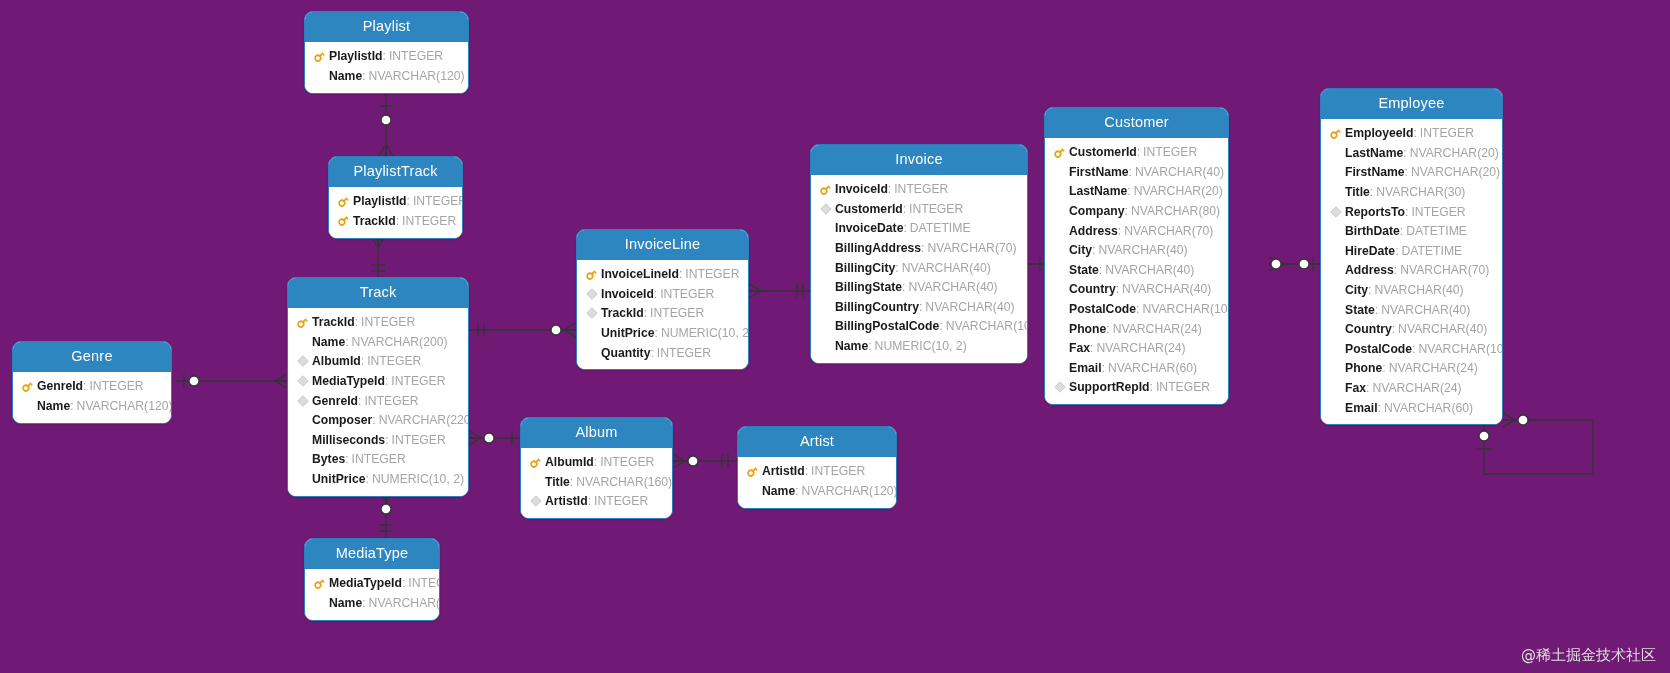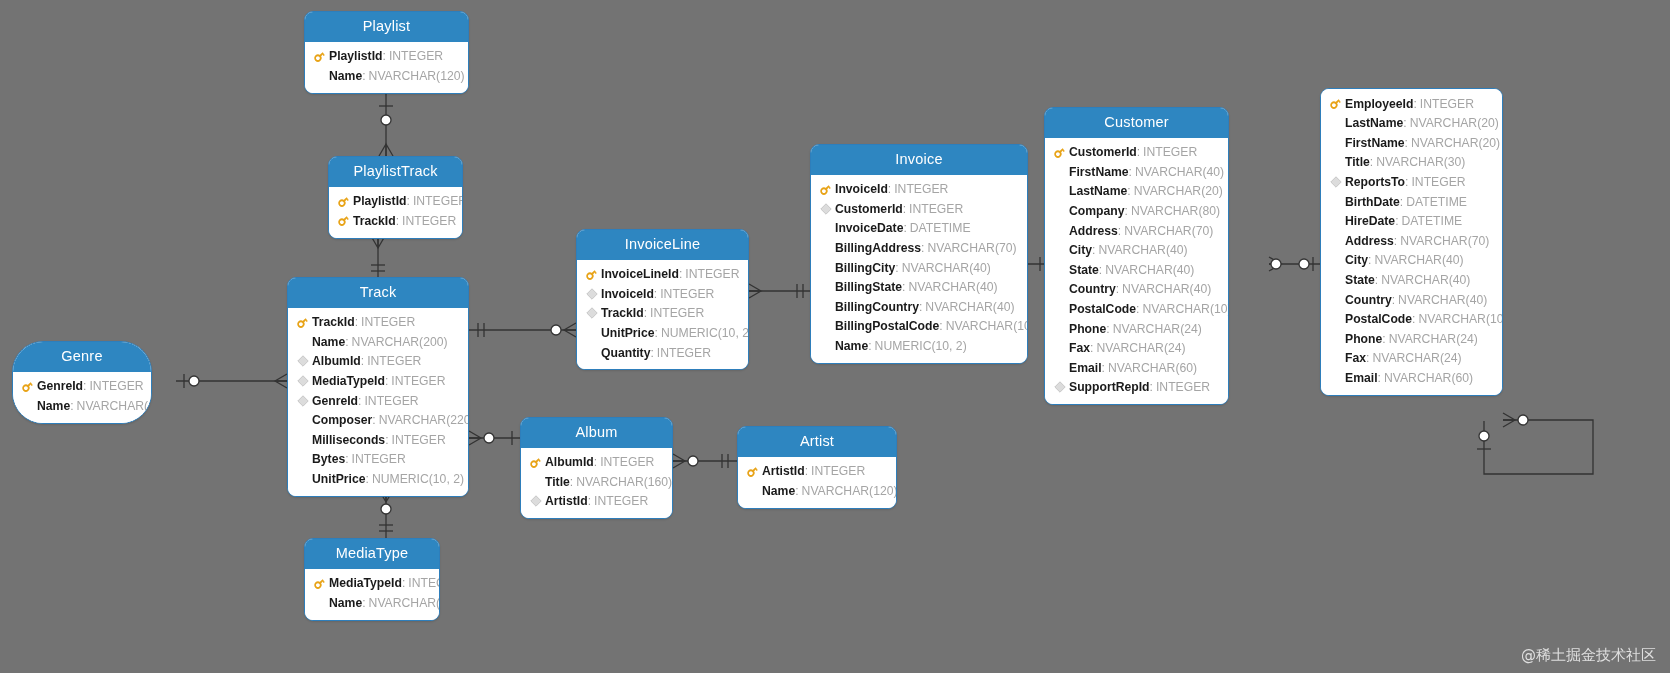--- a/index.html
+++ b/index.html
@@ -7,21 +7,21 @@
     padding: 0;
     background: #ffffff;
   }
   body {
     font-family: "Liberation Sans", sans-serif;
   }
   #canvas {
     position: relative;
     width: 1670px;
     height: 673px;
-    background: #737373;
+    background: #701a75;
     overflow: hidden;
   }
   #edges {
     position: absolute;
     left: 0;
     top: 0;
     width: 1670px;
     height: 673px;
     pointer-events: none;
   }
@@ -310,21 +310,21 @@
             <span class="attr-type">INTEGER</span>
           </div>
           <div class="attr">
             <span class="ico"></span>
             <span class="attr-name">UnitPrice</span>
             <span class="attr-sep">:</span>
             <span class="attr-type">NUMERIC(10, 2)</span>
           </div>
         </div>
       </div>
-      <div class="entity" style="left: 12px; top: 341px; width: 140px; border-radius: 31px;">
+      <div class="entity" style="left: 12px; top: 341px; width: 160px;">
         <div class="entity-title">Genre</div>
         <div class="entity-body">
           <div class="attr">
             <span class="ico">
               <svg width="13" height="13" viewBox="0 0 16 16">
                 <g transform="rotate(-45 8 8)">
                   <circle cx="5.2" cy="8" r="3.4" fill="none" stroke="#E8A317" stroke-width="2.2"></circle>
                   <rect x="8" y="6.9" width="6.4" height="2.2" fill="#E8A317"></rect>
                   <rect x="12.1" y="9.1" width="1.9" height="2.2" fill="#E8A317"></rect>
                 </g>
@@ -638,20 +638,21 @@
                 <polygon points="6,0.8 11.2,6 6,11.2 0.8,6" fill="#DCDCDC" stroke="#C4C4C4" stroke-width="0.9"></polygon>
               </svg>
             </span>
             <span class="attr-name">SupportRepId</span>
             <span class="attr-sep">:</span>
             <span class="attr-type">INTEGER</span>
           </div>
         </div>
       </div>
       <div class="entity" style="left: 1320px; top: 88px; width: 183px;">
+        <div class="entity-title">Employee</div>
         <div class="entity-body">
           <div class="attr">
             <span class="ico">
               <svg width="13" height="13" viewBox="0 0 16 16">
                 <g transform="rotate(-45 8 8)">
                   <circle cx="5.2" cy="8" r="3.4" fill="none" stroke="#E8A317" stroke-width="2.2"></circle>
                   <rect x="8" y="6.9" width="6.4" height="2.2" fill="#E8A317"></rect>
                   <rect x="12.1" y="9.1" width="1.9" height="2.2" fill="#E8A317"></rect>
                 </g>
               </svg>

